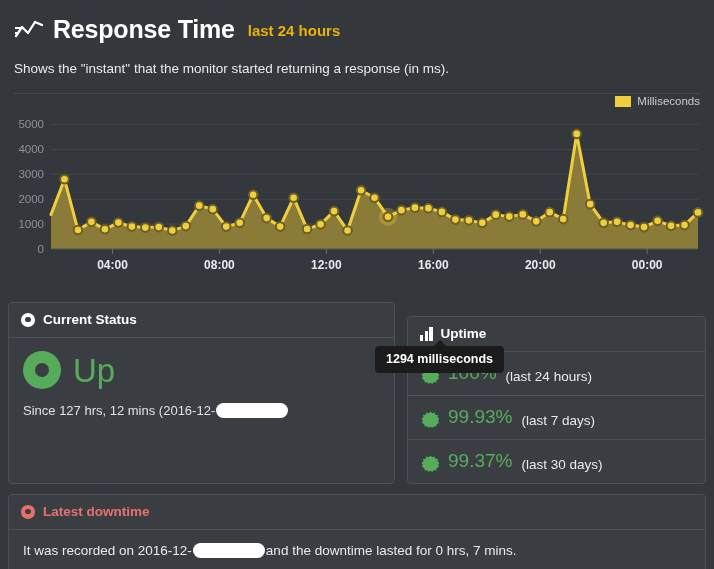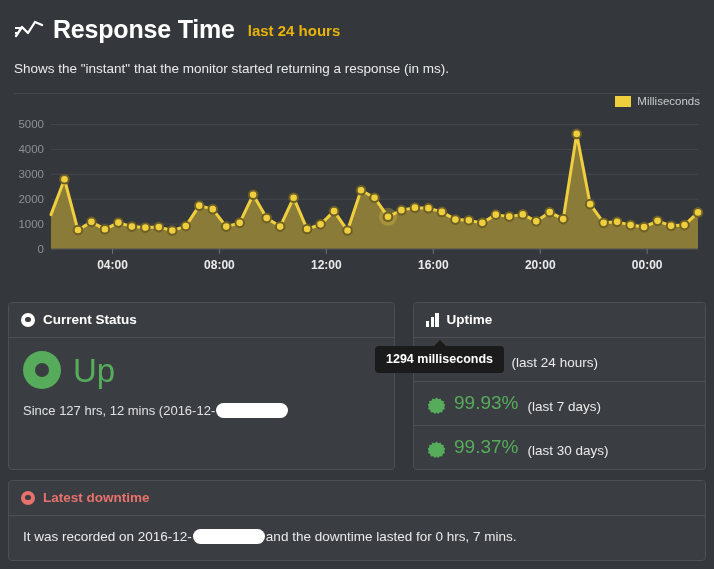--- a/index.html
+++ b/index.html
@@ -91,31 +91,31 @@
     left: 50%;
     margin-left: -6px;
     border-left: 6px solid transparent;
     border-right: 6px solid transparent;
     border-bottom: 6px solid #1b1b1b;
   }
 
   
   .panels {
     display: flex;
-    gap: 18px;
+    gap: 12px;
     margin: 10px 8px 0 8px;
   }
   .panel {
     background: #3a3e42;
     border: 1px solid #4c5054;
     border-radius: 4px;
     overflow: hidden;
   }
   .panel-left { width: 385px; }
-  .panel-right { flex: 1; }
+  .panel-right { flex: 1; margin-top: 14px; }
   .panel-head {
     display: flex;
     align-items: center;
     gap: 8px;
     padding: 9px 12px 10px 12px;
     border-bottom: 1px solid #4c5054;
     background: #3a3e42;
   }
   .panel-head .ptitle {
     font-size: 13.5px;

